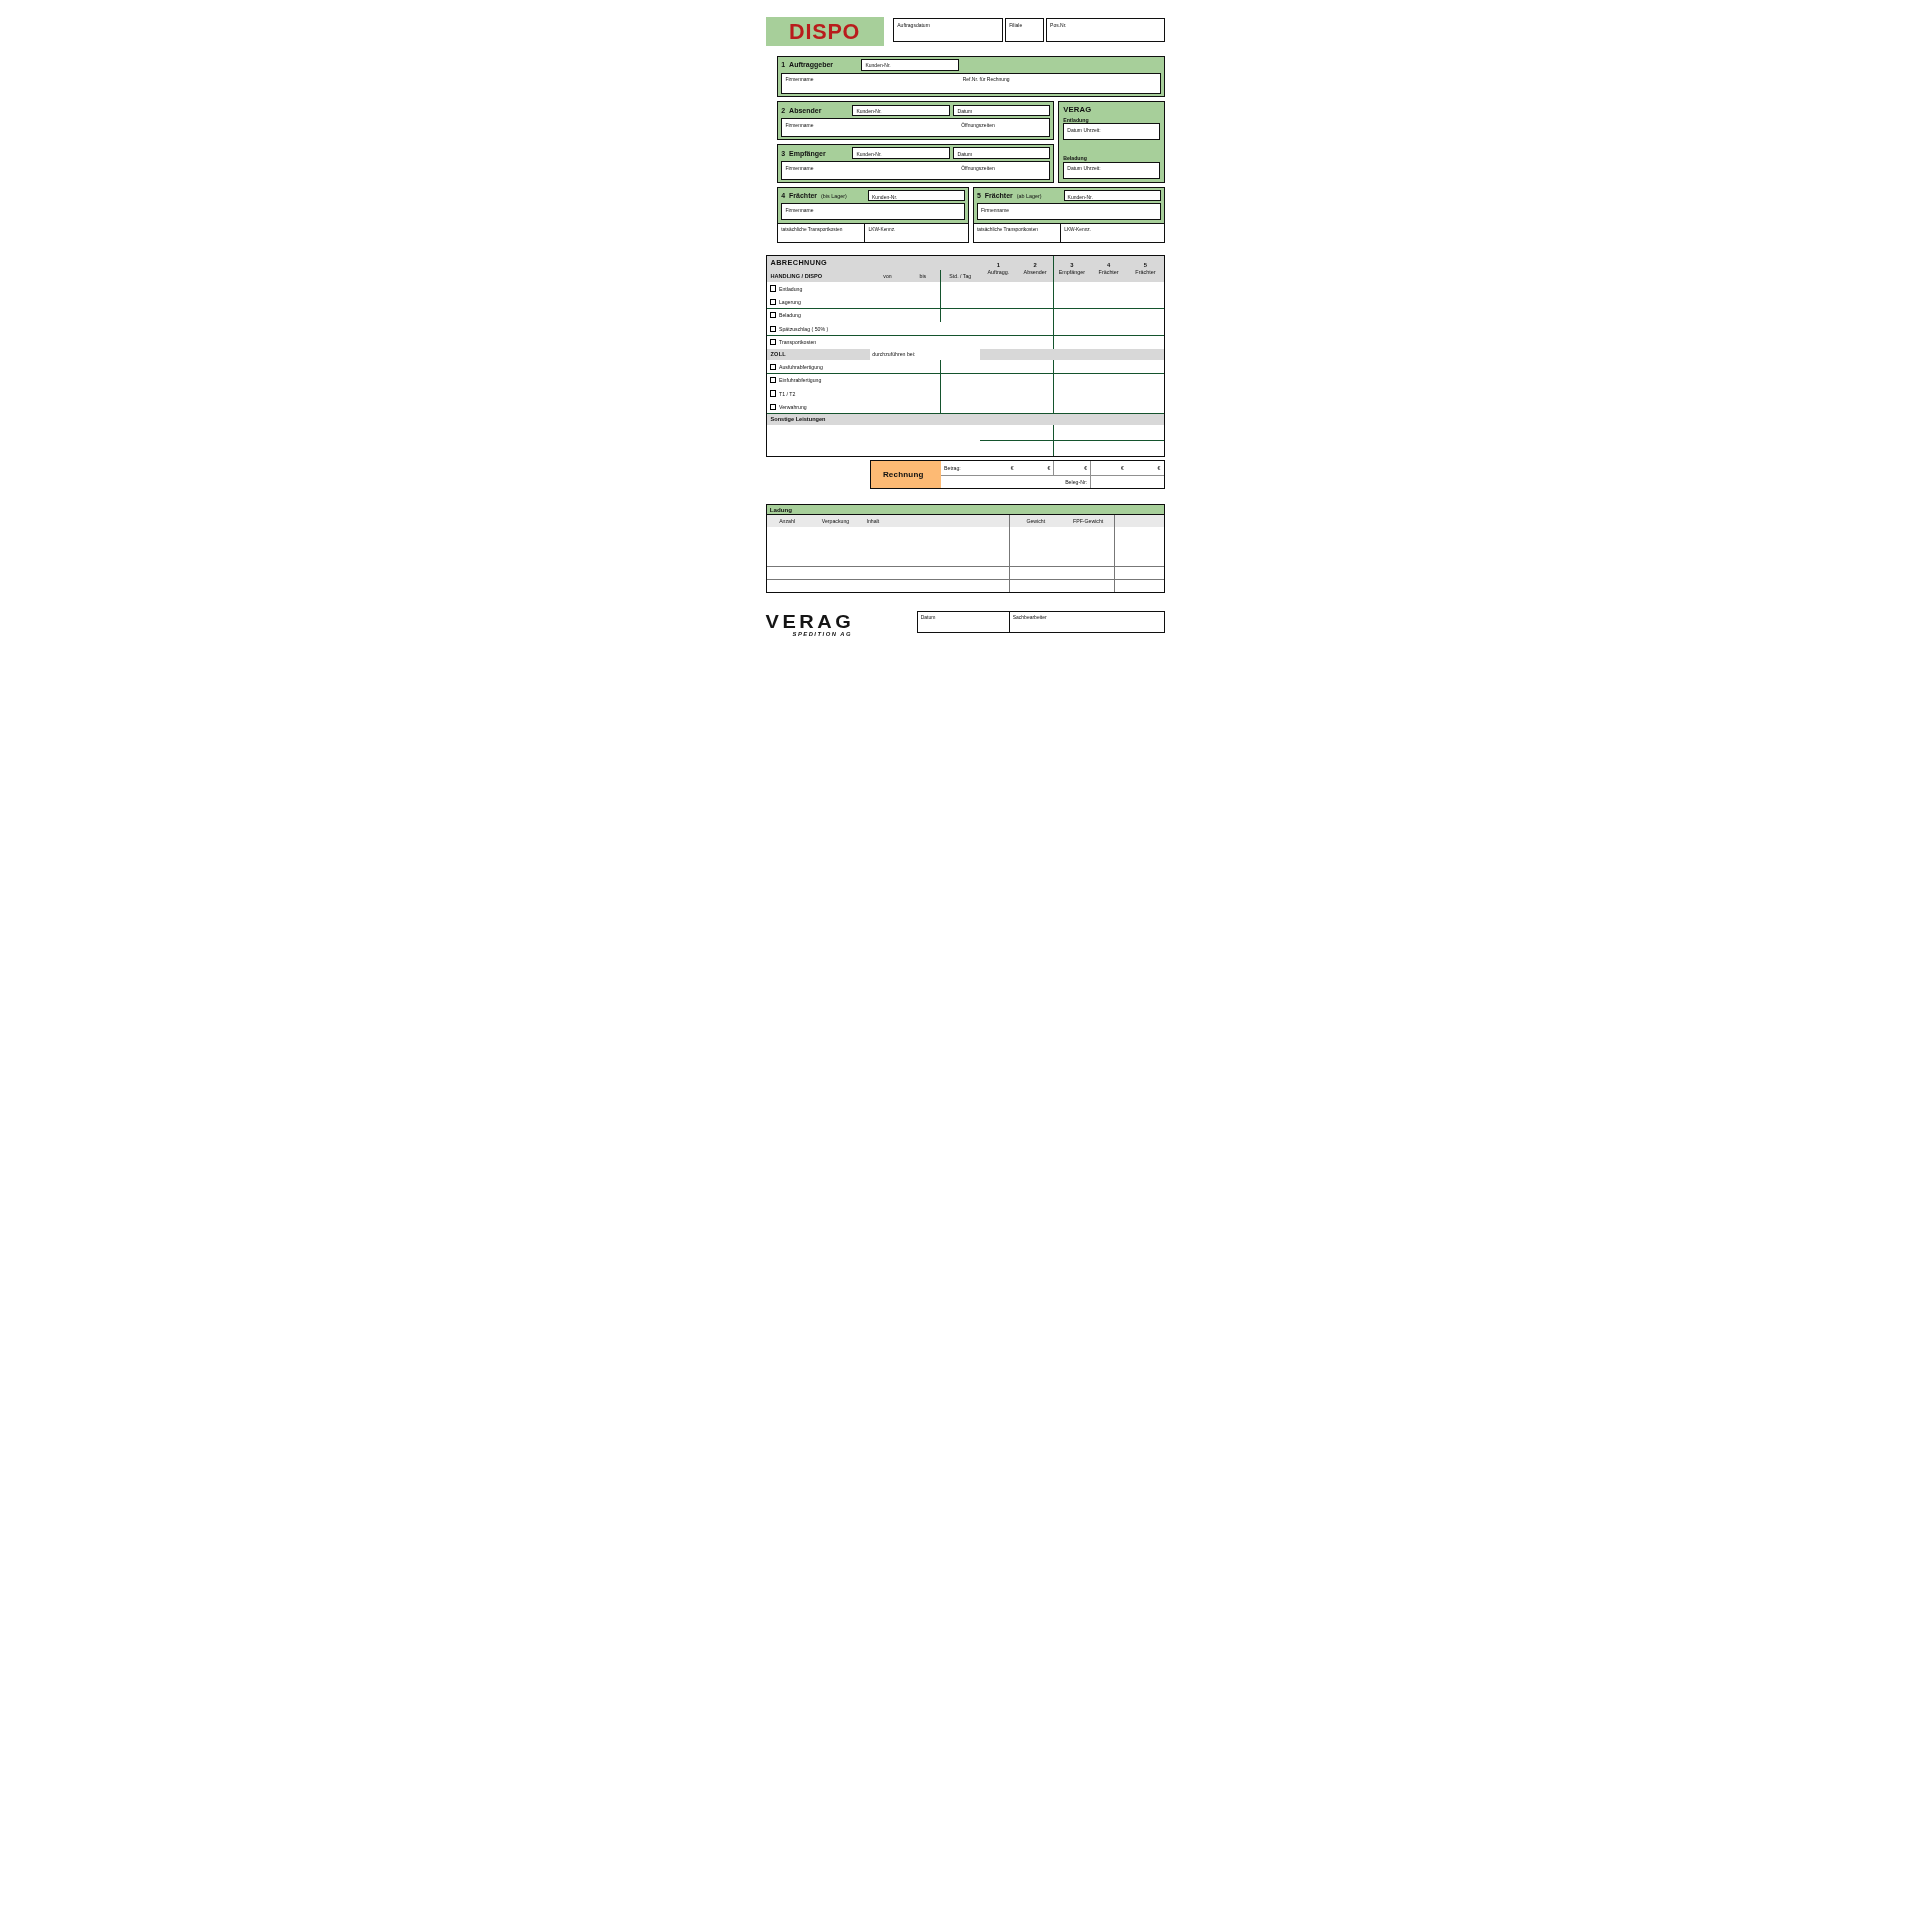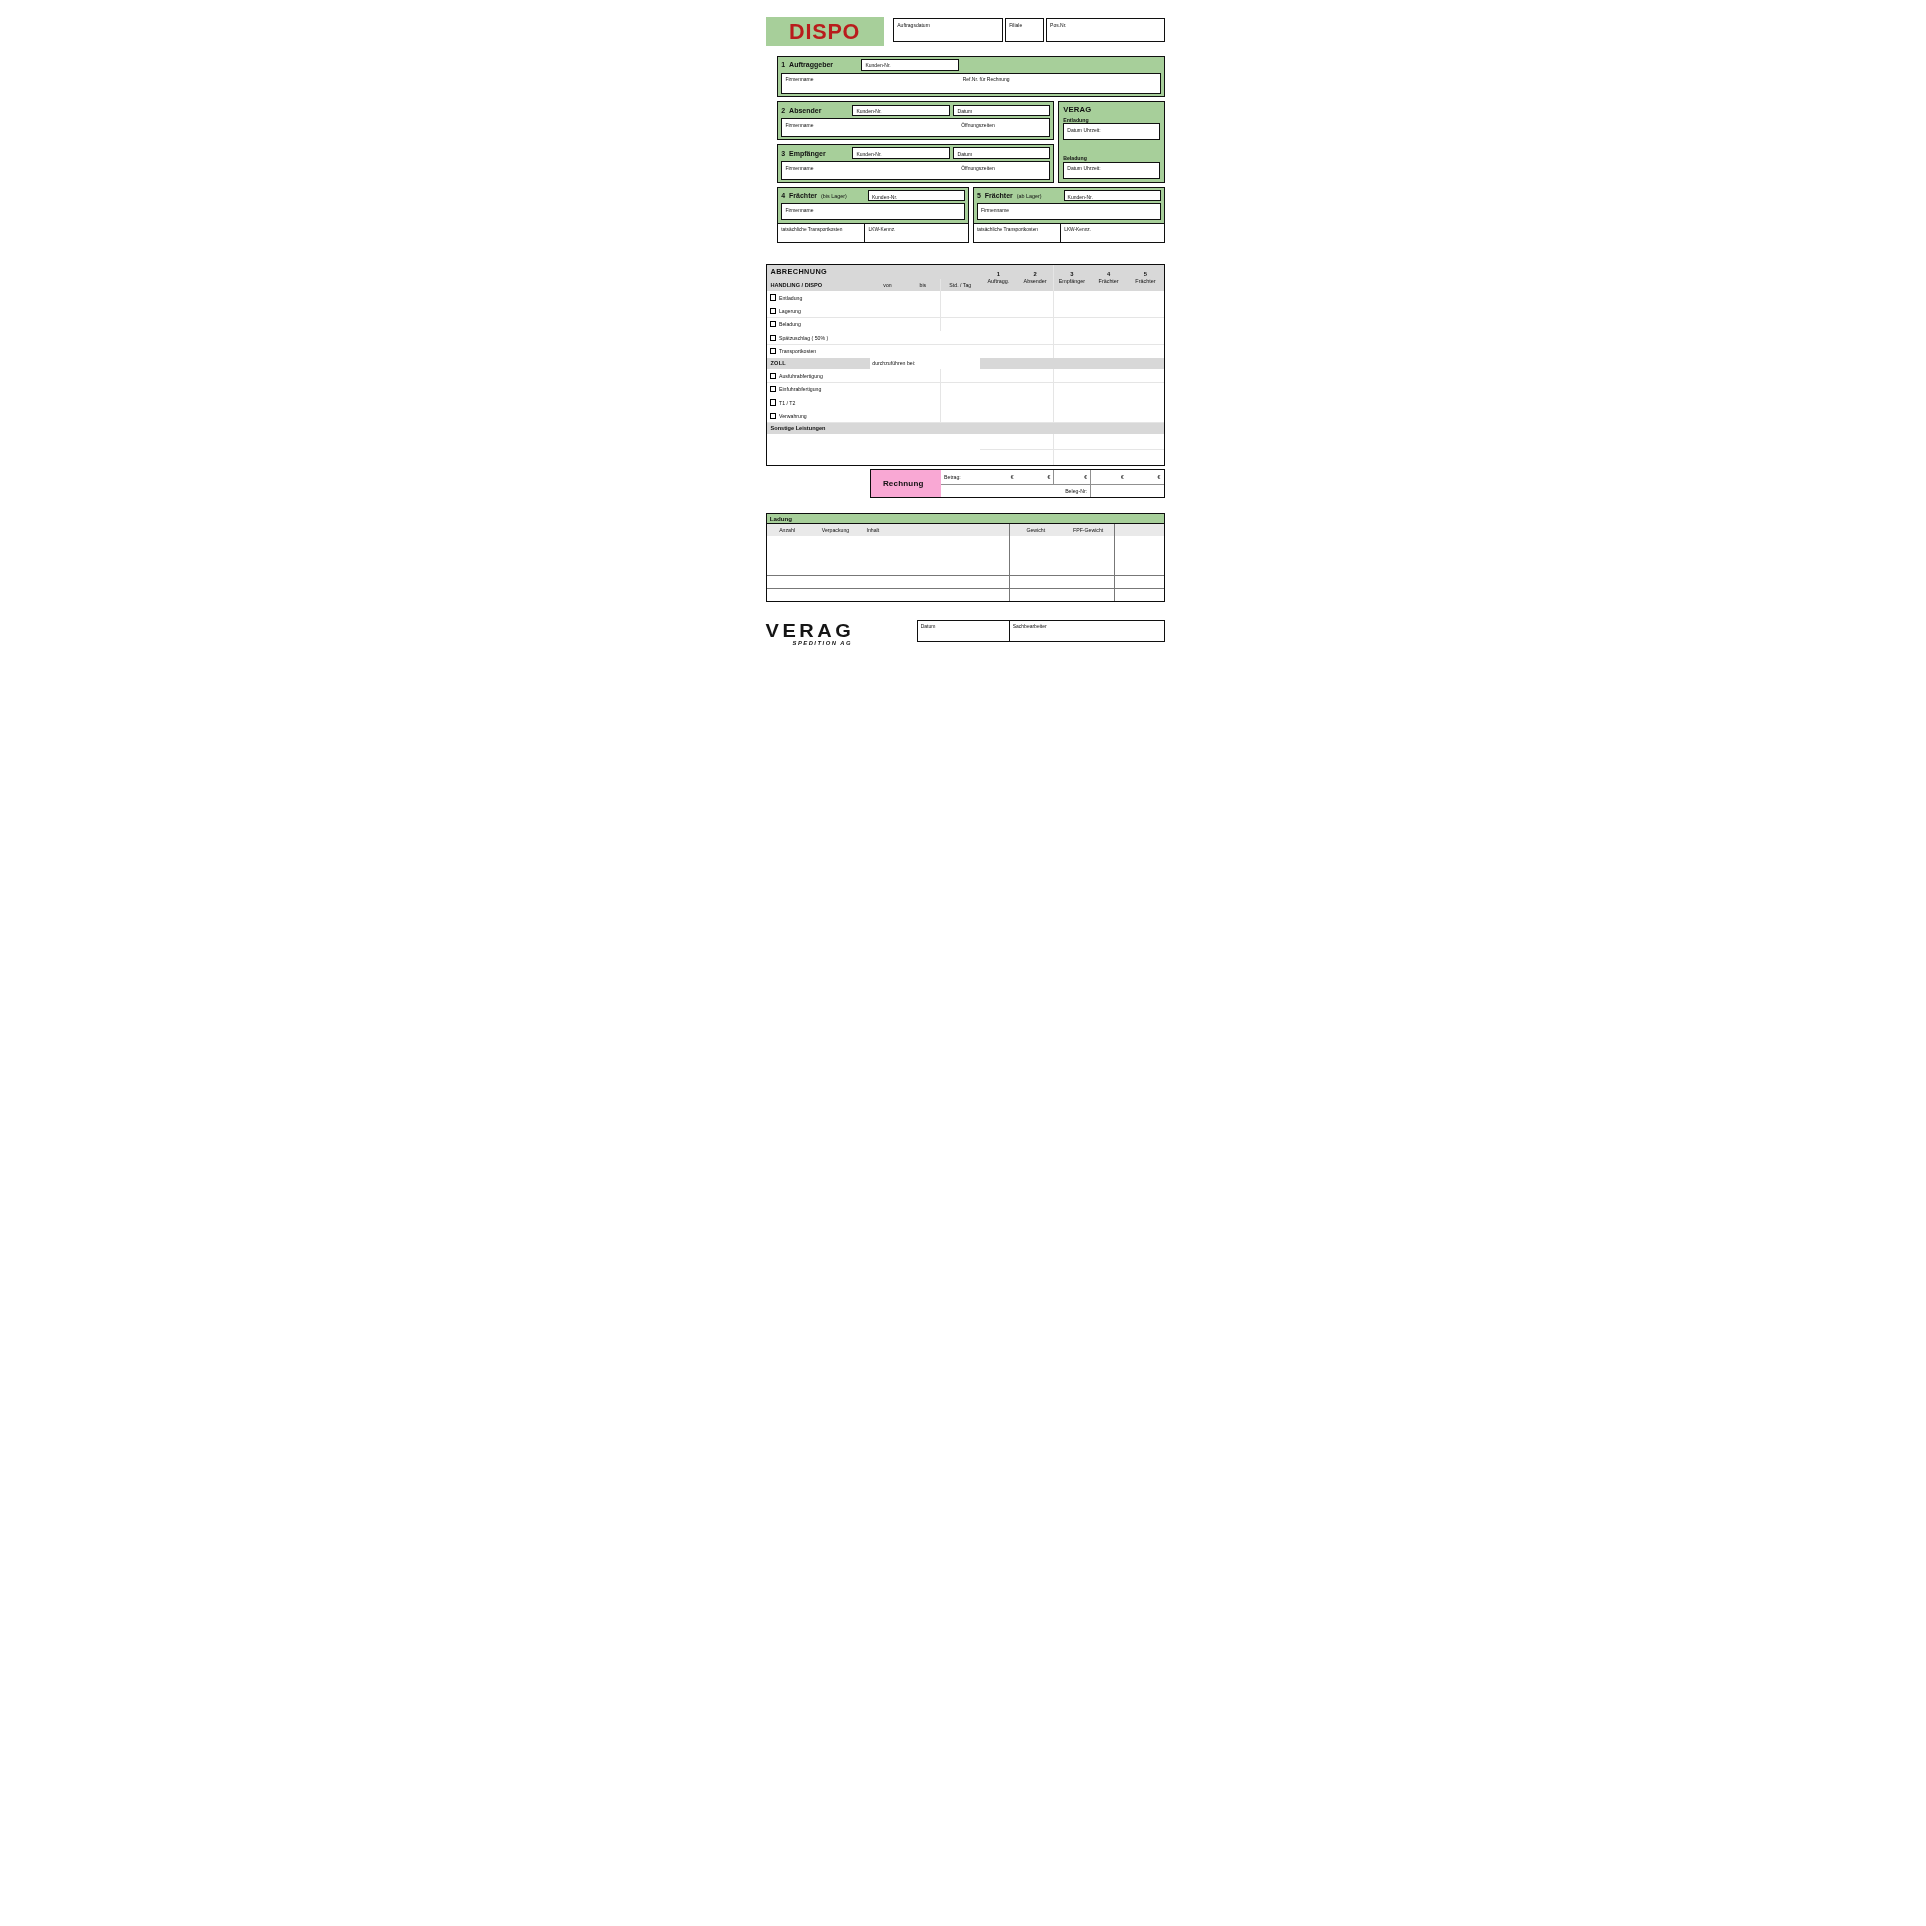--- a/index.html
+++ b/index.html
@@ -63,25 +63,25 @@
   .kbox-fr { margin-left: auto; width: 97px; flex: none; }
   .firm-row { margin-top: 2.3px; height: 17px; }
   .fr-bottom { display: flex; border-top: 0.4px solid #101010; height: 19px; background: #fff; }
   .fr-cell { padding: 1.2px 3.1px; }
   .fr-c1 { width: 46%; border-right: 0.4px solid #101010; }
   .fr-c2 { flex: 1; }
   .lbl-sm { font-size: 4.8px; }
 
   
   .abr-grid {
-    margin-top: 21px;
+    margin-top: 12px;
     display: grid;
     grid-template-columns: 103px 35px 35px 39px repeat(5, 1fr);
     grid-template-rows: 14px 11.6px repeat(5, 13px) 10.8px repeat(4, 13px) 10.8px 15.4px 15.4px;
-    gap: 0.4px; background: #e5e5e5;
+    gap: 0.4px; background: #14532d;
     border: 1.2px solid #0d0d0d;
   }
   .ac { background: #fff; display: flex; align-items: center; padding: 0 2.3px; font-size: 5.2px; overflow: hidden; }
   .band { background: #d8d8d8; }
   .sp3 { grid-column: span 3; } .sp4 { grid-column: span 4; } .sp5 { grid-column: span 5; }
   .rsp2 { grid-row: span 2; }
   .title-cell { font-weight: bold; font-size: 7.3px; letter-spacing: 0.4px; padding-left: 3.9px; }
   .party-head { flex-direction: column; justify-content: center; padding: 0; line-height: 1.2; }
   .pnum { font-weight: bold; font-size: 5.8px; }
   .plab { font-size: 5.4px; }
@@ -96,21 +96,21 @@
   
   .rech-grid {
     margin-left: 104px; margin-top: 3.1px;
     display: grid;
     grid-template-columns: 70px 39px repeat(5, 1fr);
     grid-template-rows: 14px 12.3px;
     gap: 0.4px; background: #909090;
     border: 1px solid #0d0d0d;
   }
   .rc { background: #fff; display: flex; align-items: center; padding: 0 3.1px; font-size: 5.2px; }
-  .rech-title { background: #f9a8d4; font-weight: bold; font-size: 8px; padding-left: 12.3px; letter-spacing: 0.2px; }
+  .rech-title { background: #fdba74; font-weight: bold; font-size: 8px; padding-left: 12.3px; letter-spacing: 0.2px; }
   .euro-cell { justify-content: flex-end; }
   .beleg-cell { grid-column: 2 / span 4; justify-content: flex-end; }
 
   
   .ladung { margin-top: 14.6px; border: 1px solid #0d0d0d; }
   .ladung-title { background: #a7cf9a; height: 10.8px; display: flex; align-items: center; padding-left: 3.1px; font-weight: bold; font-size: 6.2px; border-bottom: 0.4px solid #0d0d0d; }
   .ladung-grid {
     display: grid;
     grid-template-columns: 41px 55px 146px 52px 52px 1fr;
     grid-template-rows: 11.6px repeat(5, 12.7px);

